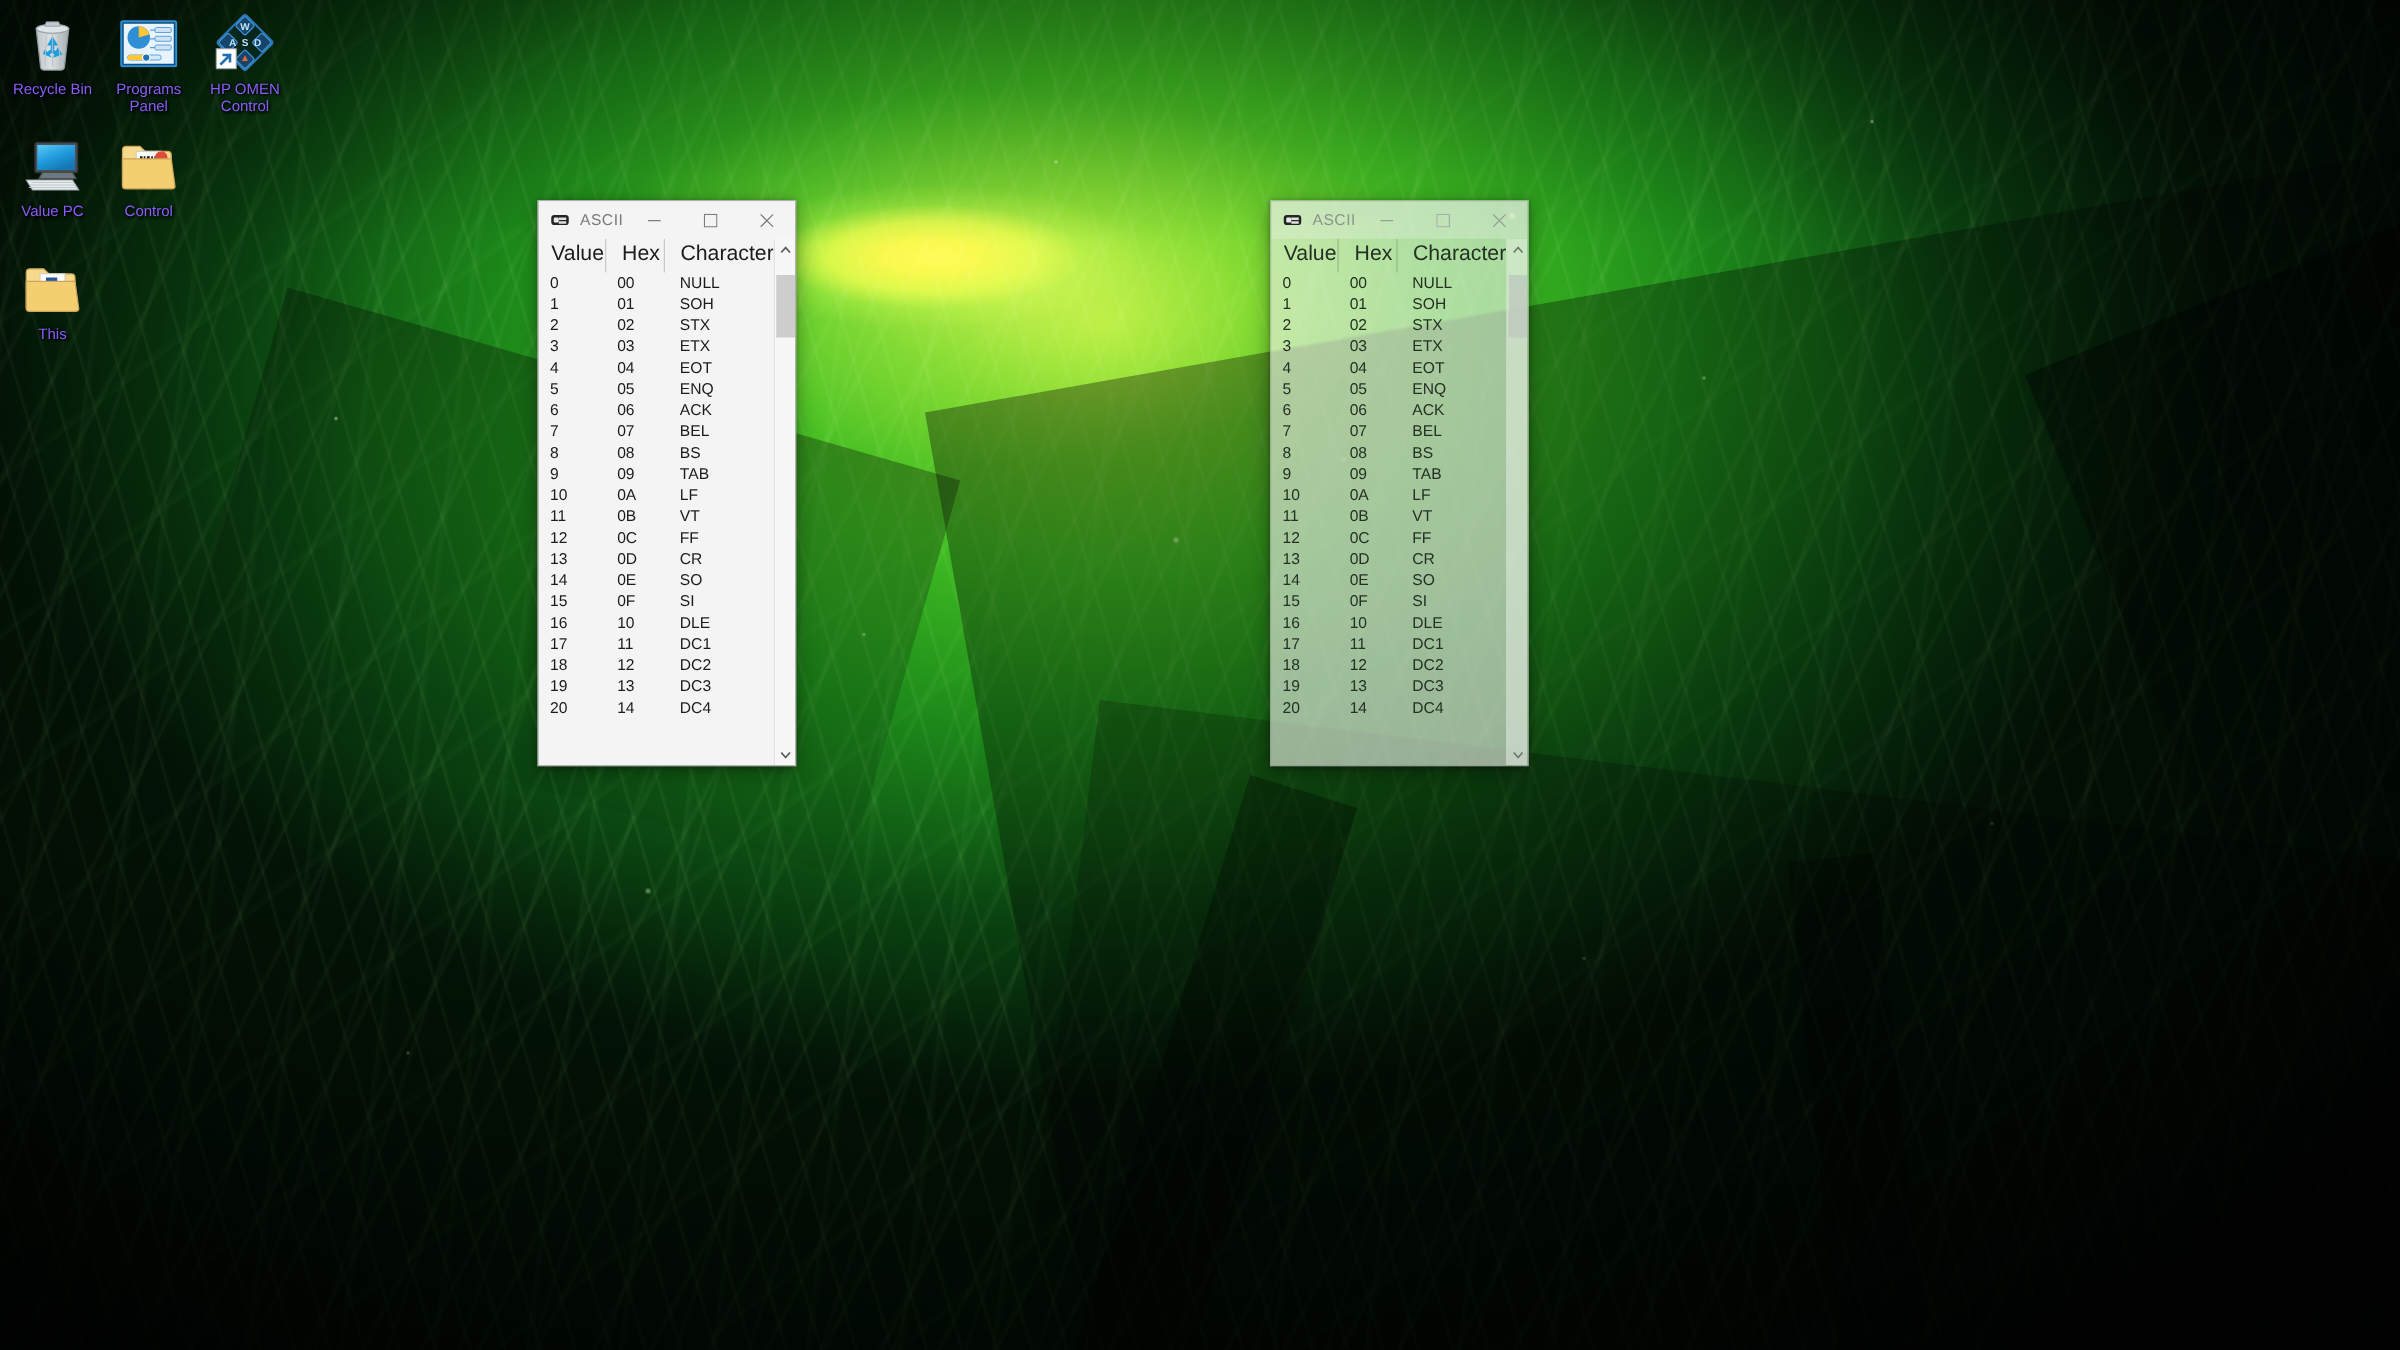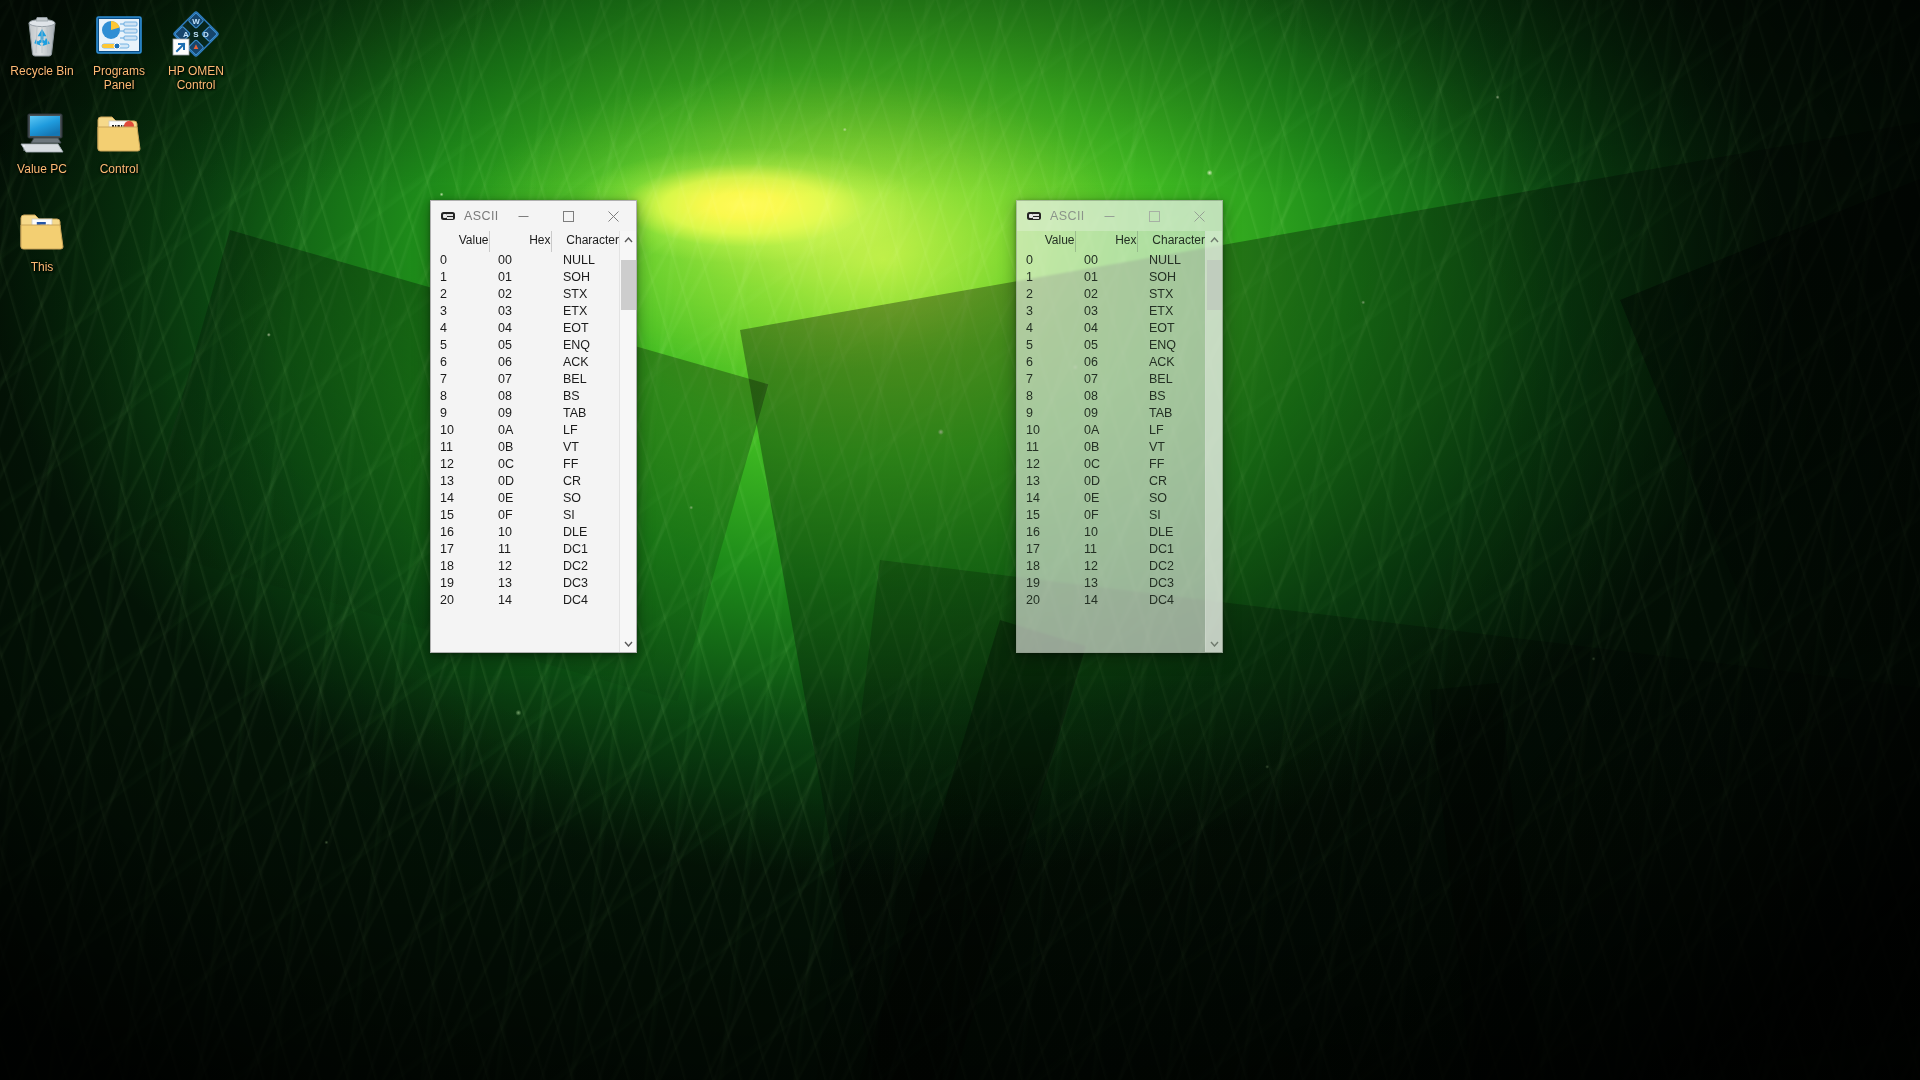--- a/index.html
+++ b/index.html
@@ -144,35 +144,34 @@
     display: flex; flex-direction: column; align-items: center;
     width: 76px; padding-top: 4px; cursor: default;
   }
   .desk-icon .glyphbox {
     width: 50px; height: 50px; position: relative;
     display: flex; align-items: center; justify-content: center;
   }
   .desk-icon .dlabel {
     margin-top: 5px;
     font-size: 12px; line-height: 13.5px;
-    color: #fdba74;
+    color: #8b5cf6;
     text-align: center;
     text-shadow: 0 0 3px rgba(0,0,0,.95), 1px 1px 2px rgba(0,0,0,.95);
     max-width: 74px; word-wrap: break-word;
   }
 
   
   .win {
     position: absolute;
     border: 1px solid rgba(120,120,120,.55);
     box-shadow: 0 4px 16px rgba(0,0,0,.38), 0 1px 4px rgba(0,0,0,.3);
     display: flex; flex-direction: column;
     overflow: hidden;
     z-index: 10;
-    margin-top: 40px;
   }
   .win.active { background: #f4f4f4; }
   .win.inactive {
     background: rgba(240,244,238,0.62);
     backdrop-filter: blur(1px);
     border-color: rgba(140,150,135,.5);
   }
   .titlebar {
     height: 30px; flex: 0 0 30px;
     display: flex; align-items: center;
@@ -227,23 +226,23 @@
   .grid-area { flex: 1 1 auto; overflow: hidden; position: relative; }
 
   table.ascii {
     width: 100%;
     border-collapse: collapse;
     font-size: 12.5px;
     color: #1b1b1b;
   }
   .win.inactive table.ascii { color: #243024; }
   table.ascii th {
-    text-align: right;
+    text-align: center;
     font-weight: normal;
-    font-size: 12px;
+    font-size: 17px;
     padding: 2px 0 5px 0;
     color: #1b1b1b;
     border-right: 1px solid rgba(150,150,150,.45);
   }
   .win.inactive table.ascii th { color: #243024; border-right-color: rgba(110,130,110,.4); }
   table.ascii th:last-child { border-right: none; }
   table.ascii td {
     padding: 1px 0 2px 0;
     white-space: nowrap;
   }

